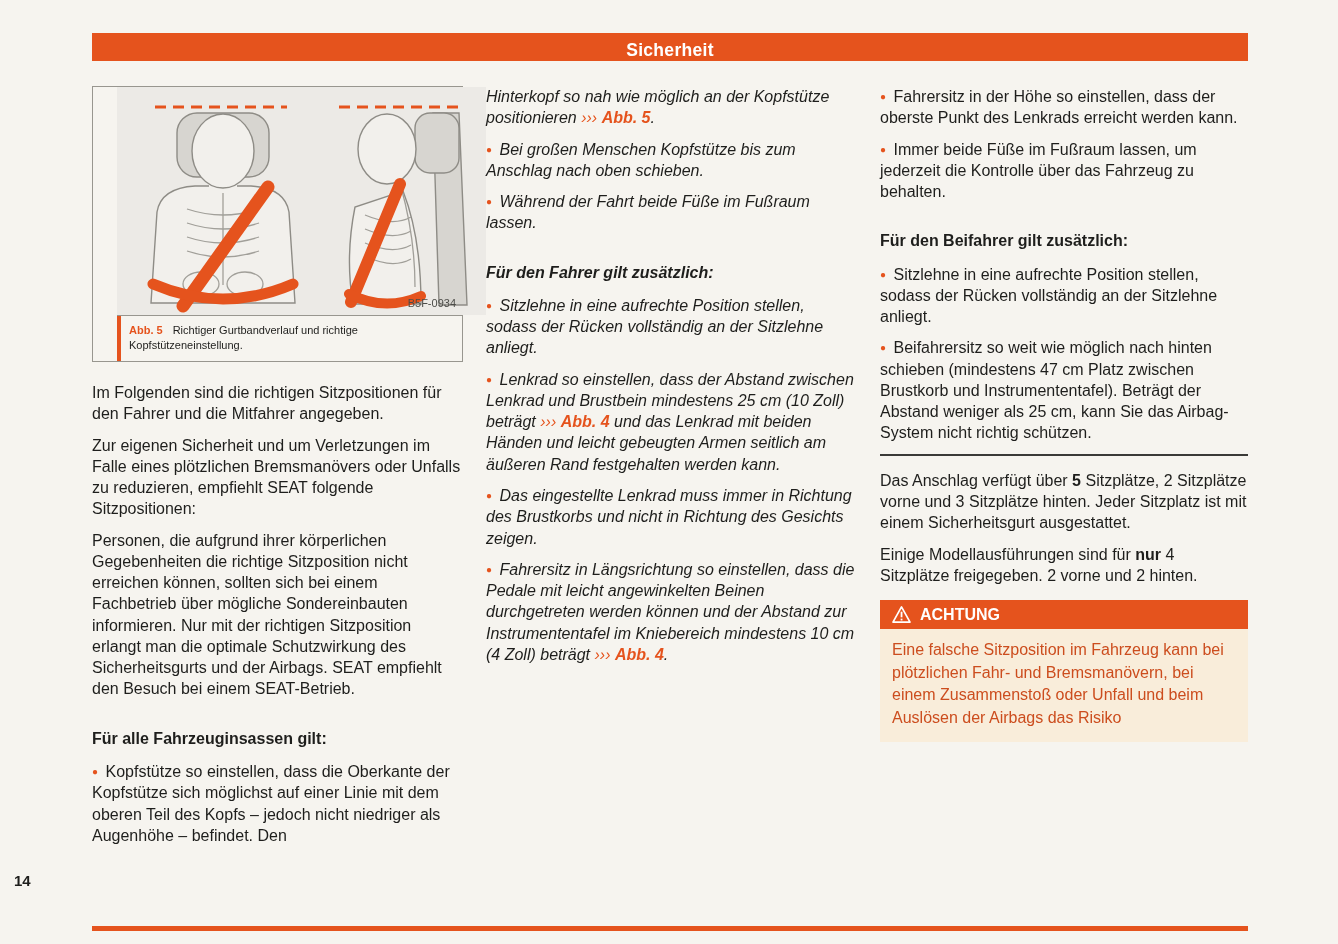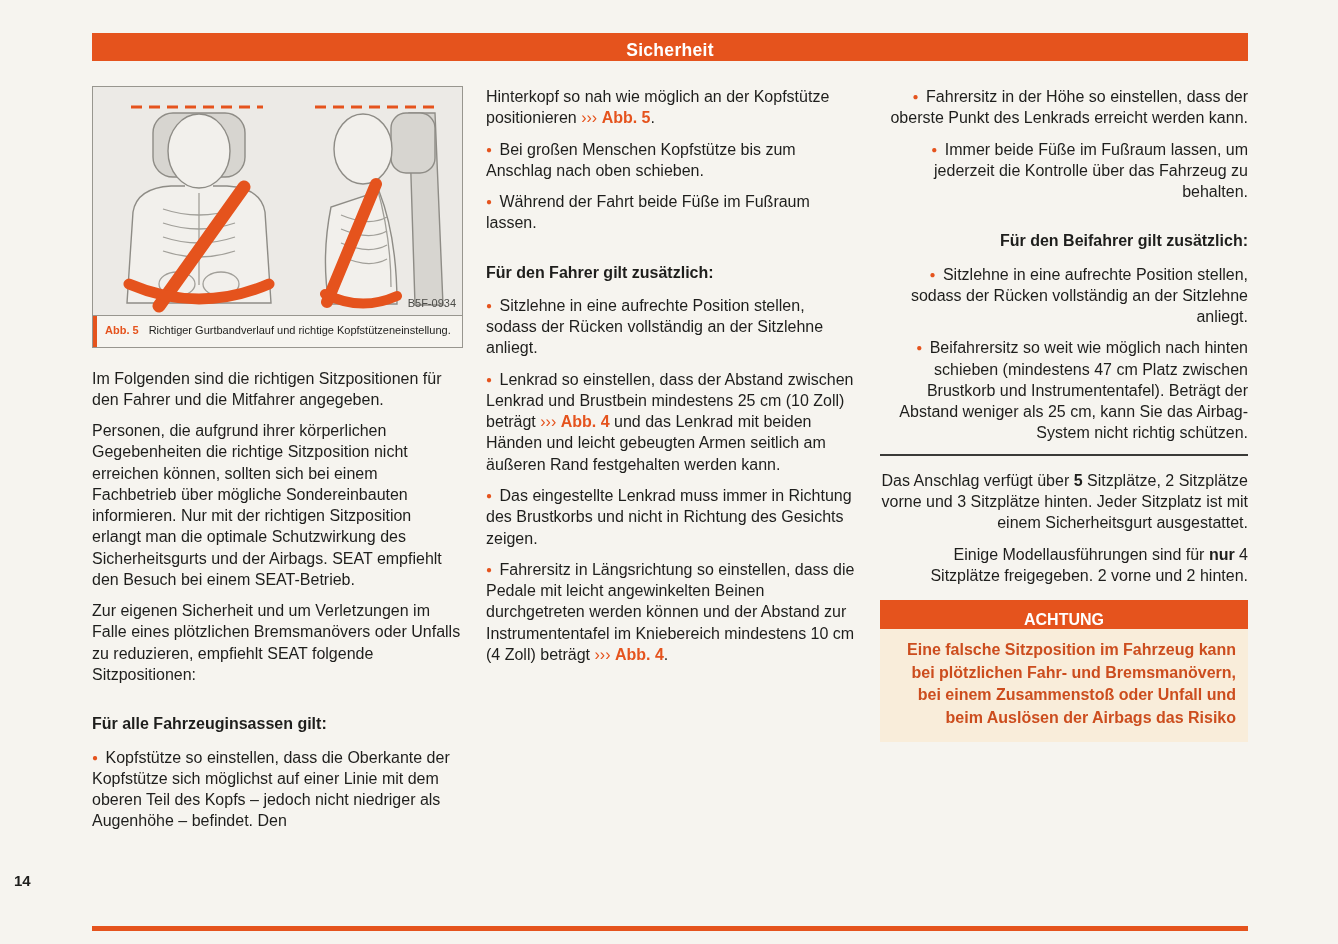--- a/index.html
+++ b/index.html
@@ -26,29 +26,29 @@
   .bottom-bar{
     position:absolute;left:92px;top:926px;width:1156px;height:5px;
     background:var(--accent);
   }
   .pagenum{
     position:absolute;left:14px;top:872px;
     font-size:15px;font-weight:bold;
   }
   .col{position:absolute;top:86px;font-size:16px;line-height:1.33;}
   .col-1{left:92px;width:371px;}
-  .col-2{left:486px;width:369px;}
-  .col-3{left:880px;width:368px;text-align:right;}
+  .col-2{left:486px;width:369px;font-style:italic;}
+  .col-3{left:880px;width:368px;}
   .col p{margin:0 0 10px 0;}
   .subhead{font-weight:bold;margin:28px 0 12px 0 !important;}
   .dot{color:var(--accent);font-size:10px;vertical-align:2px;margin-right:3px;}
   .chev{color:var(--accent);}
   .reflink{color:var(--accent);font-weight:bold;cursor:pointer;}
   
-  .figure{border:1px solid #98968f;margin-bottom:20px;}
+  .figure{border:1px solid #98968f;margin-bottom:20px;padding-left:24px;}
   .fig-canvas{position:relative;height:228px;background:#eceae6;}
   .fig-canvas svg{display:block;}
   .fig-code{position:absolute;right:6px;bottom:4px;font-size:11px;color:#4c4c48;}
   .fig-caption{display:flex;border-top:1px solid #98968f;background:var(--page-bg);}
   .cap-bar{width:4px;background:var(--accent);flex:none;}
   .cap-text{padding:7px 10px 9px 8px;font-size:11px;line-height:1.32;}
   .cap-label{color:var(--accent);font-weight:bold;margin-right:10px;}
   
   .section-title{
     font-size:20px;font-weight:bold;
@@ -56,26 +56,26 @@
     padding:2px 0 2px 10px;
     margin:34px 0 0 0;
   }
   .section-rule{border-bottom:2px solid #3a3a37;margin:8px 0 14px 0;}
   
   .warning{margin-top:14px;}
   .warning-head{
     background:var(--accent);color:#fff;
     display:flex;align-items:center;gap:9px;
     height:29px;padding:0 12px;
-    font-weight:bold;font-size:16px;flex-direction:column;
+    font-weight:bold;font-size:16px;
   }
   .warning-body{
     background:var(--warn-bg);
     padding:10px 12px 12px 12px;
-    font-weight:bold;color:var(--warn-ink);
+    font-weight:normal;color:var(--warn-ink);
     line-height:1.42;font-size:16px;
   }
 </style>
 </head>
 <body>
 
 <header class="header-bar">
   <span>Sicherheit</span>
 </header>
 
@@ -125,22 +125,22 @@
       </svg>
       <span class="fig-code">B5F-0934</span>
     </div>
     <figcaption class="fig-caption">
       <span class="cap-bar"></span>
       <span class="cap-text"><b class="cap-label">Abb. 5</b><span>Richtiger Gurtbandverlauf und richtige Kopfstützeneinstellung.</span></span>
     </figcaption>
   </figure>
 
   <p>Im Folgenden sind die richtigen Sitzpositionen für den Fahrer und die Mitfahrer angegeben.</p>
+  <p>Zur eigenen Sicherheit und um Verletzungen im Falle eines plötzlichen Bremsmanövers oder Unfalls zu reduzieren, empfiehlt SEAT folgende Sitzpositionen:</p>
   <p>Personen, die aufgrund ihrer körperlichen Gegebenheiten die richtige Sitzposition nicht erreichen können, sollten sich bei einem Fachbetrieb über mögliche Sondereinbauten informieren. Nur mit der richtigen Sitzposition erlangt man die optimale Schutzwirkung des Sicherheitsgurts und der Airbags. SEAT empfiehlt den Besuch bei einem SEAT-Betrieb.</p>
-  <p>Zur eigenen Sicherheit und um Verletzungen im Falle eines plötzlichen Bremsmanövers oder Unfalls zu reduzieren, empfiehlt SEAT folgende Sitzpositionen:</p>
   <p class="subhead">Für alle Fahrzeuginsassen gilt:</p>
   <p class="bullet">
     <span class="dot">●</span>
     <span>Kopfstütze so einstellen, dass die Oberkante der Kopfstütze sich möglichst auf einer Linie mit dem oberen Teil des Kopfs – jedoch nicht niedriger als Augenhöhe – befindet. Den</span>
   </p>
 </section>
 
 <section class="col col-2">
   <p>
     <span>Hinterkopf so nah wie möglich an der Kopfstütze positionieren</span>

